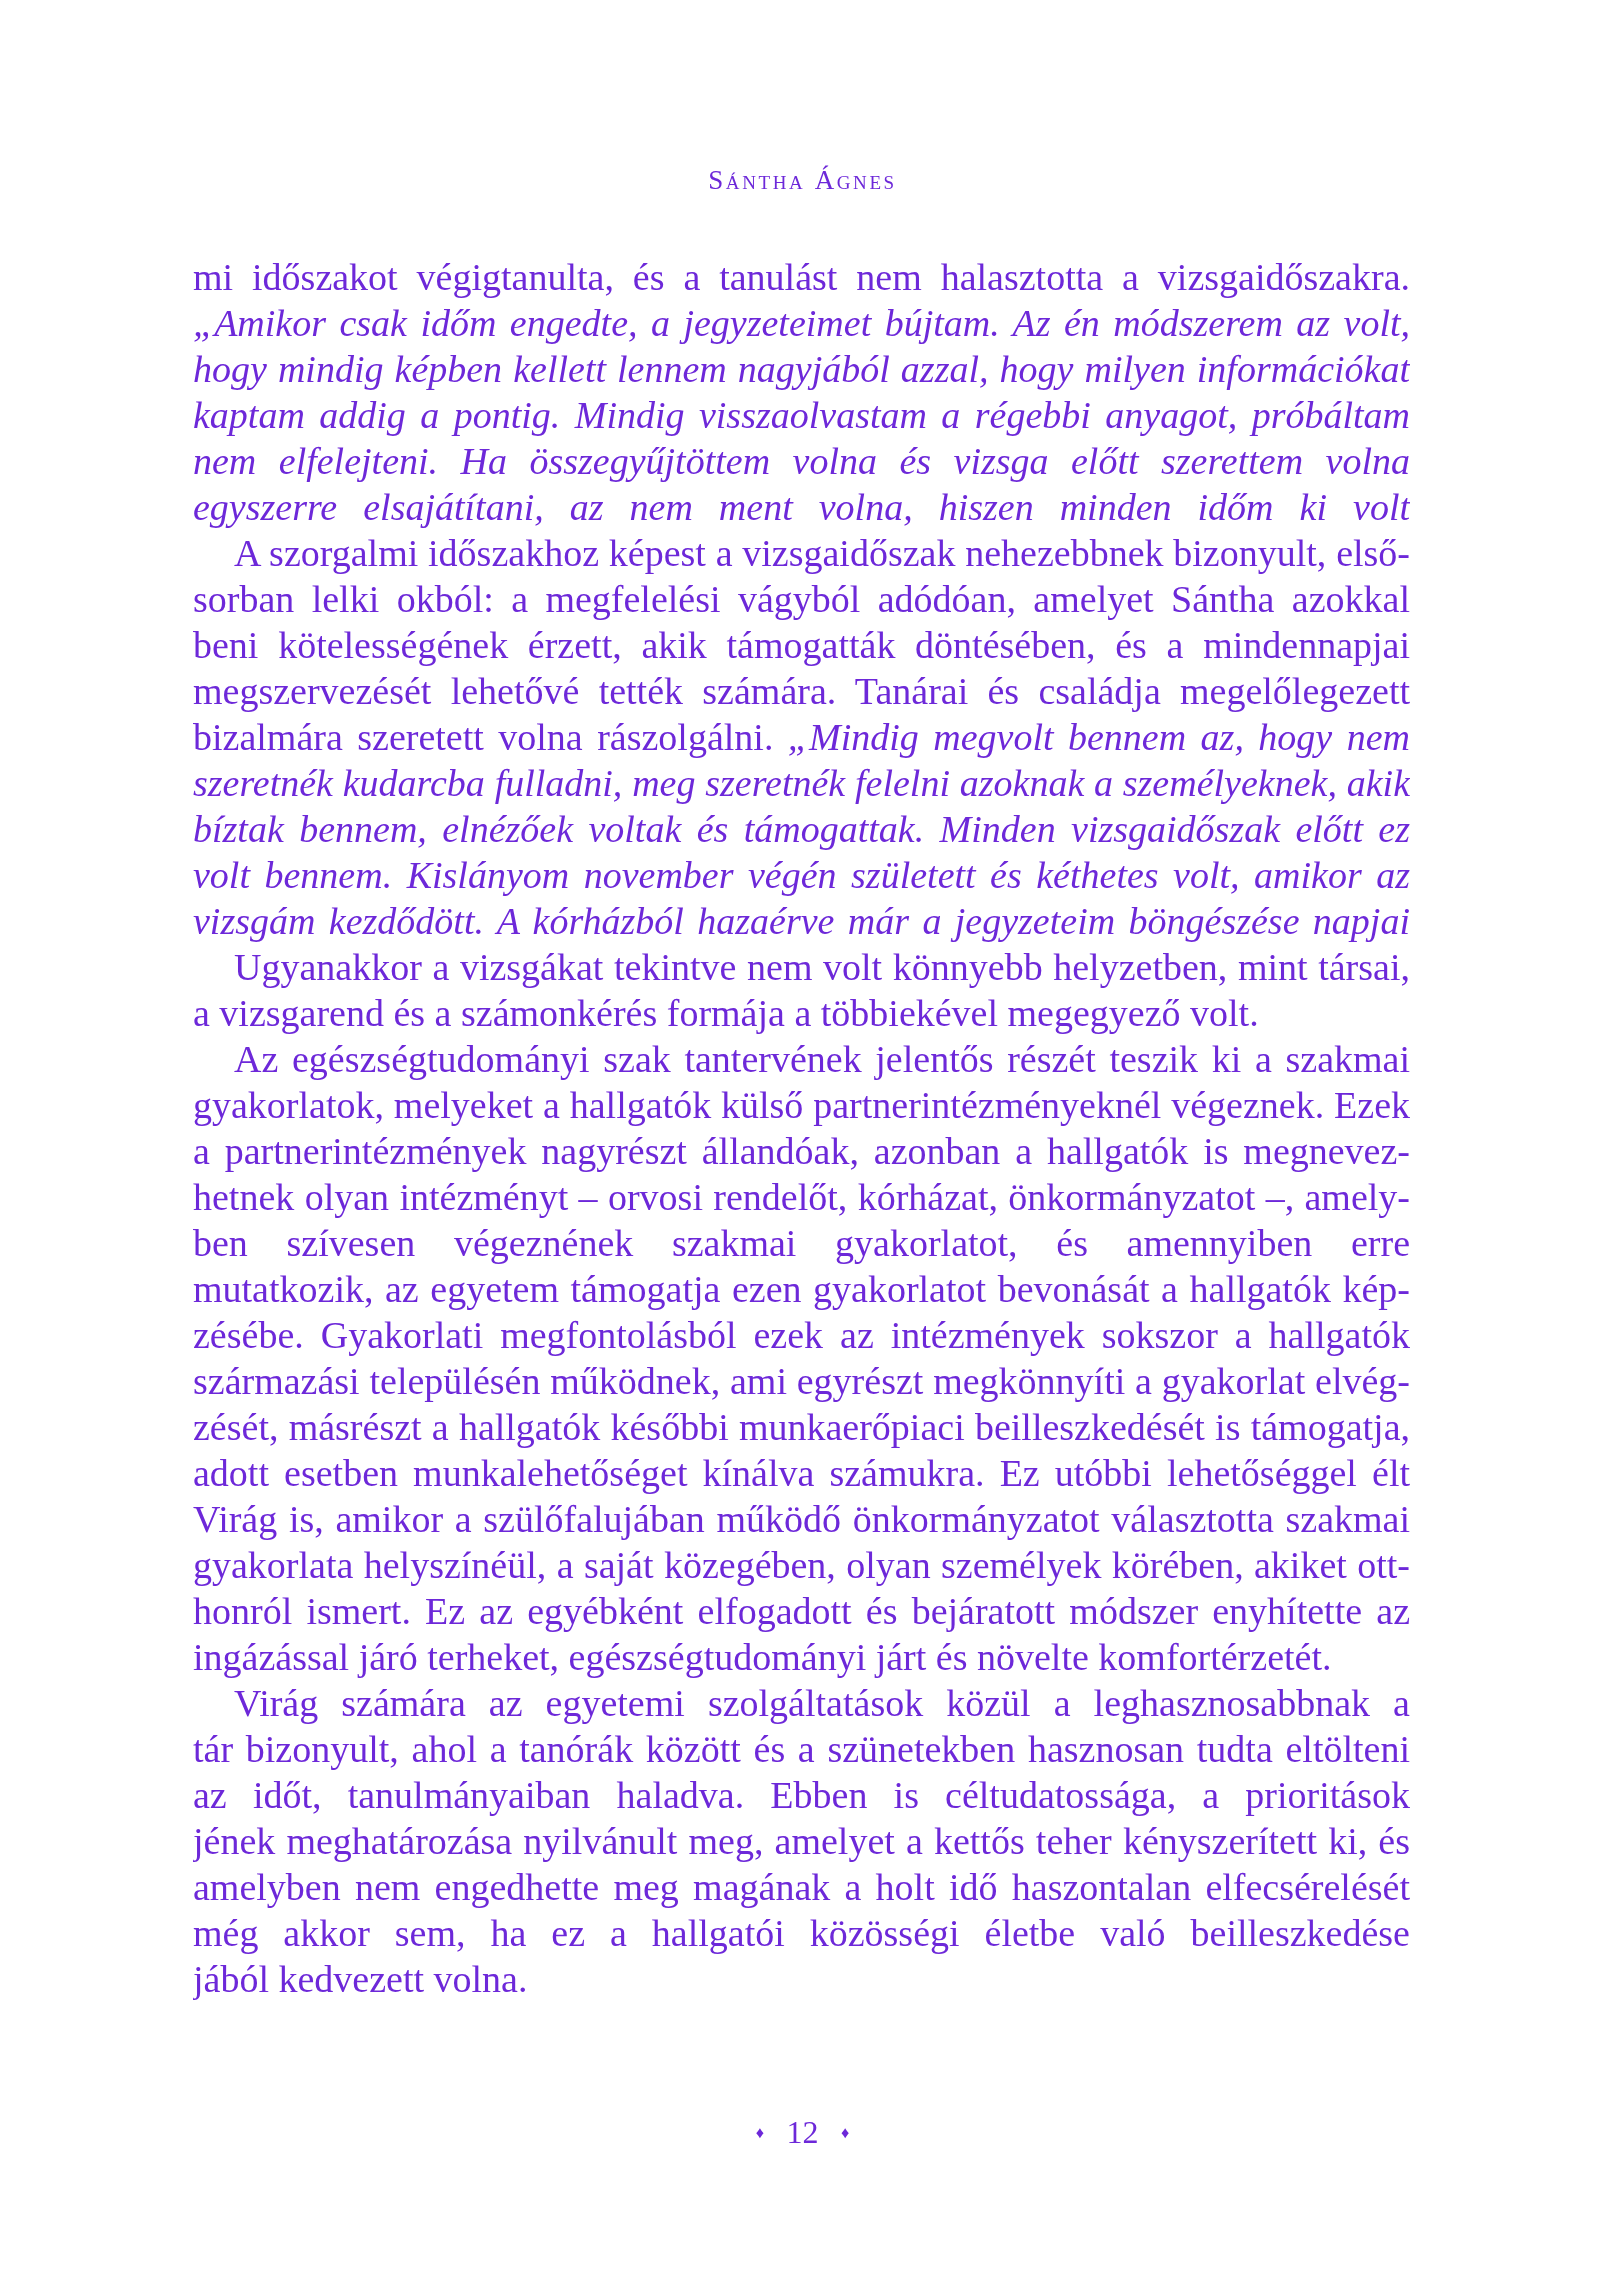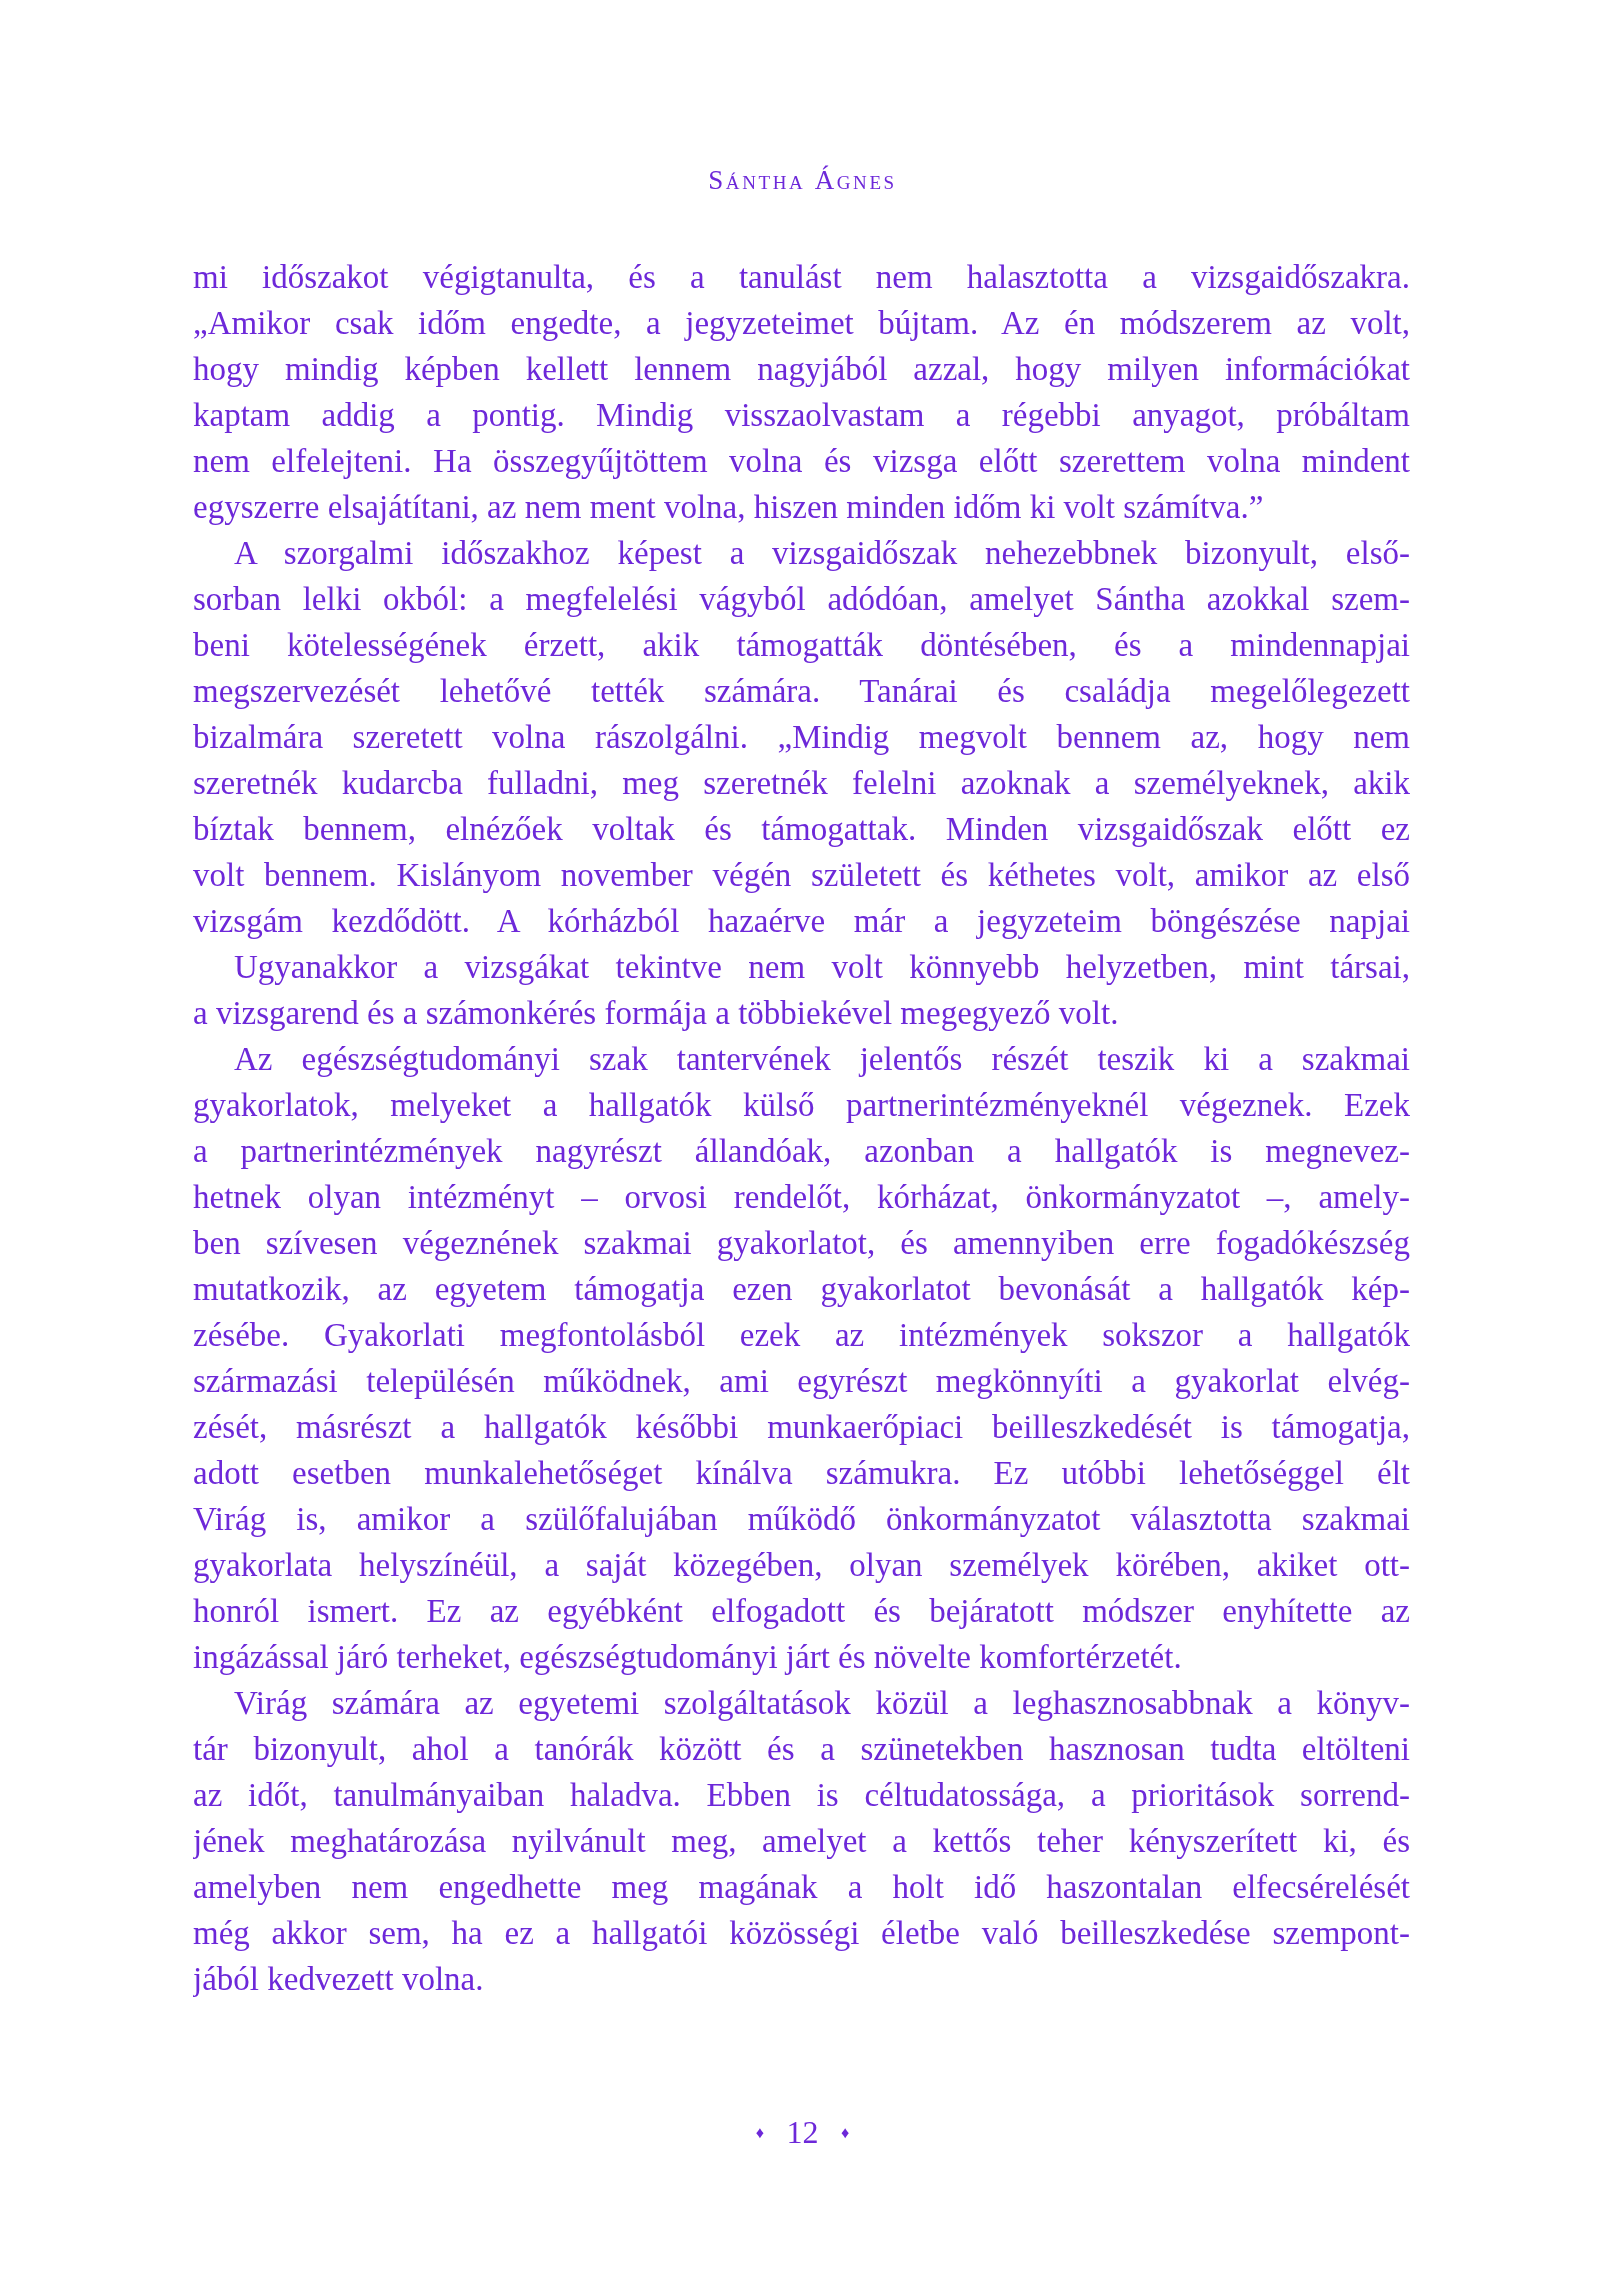--- a/index.html
+++ b/index.html
@@ -24,37 +24,38 @@
     font-size: 27px;
     font-variant: small-caps;
     letter-spacing: 2.6px;
     line-height: 34px;
   }
   .text-block {
     position: absolute;
     top: 254px;
     left: 193px;
     width: 1217px;
-    font-size: 33px;
+    font-size: 38px;
   }
   .line {
     height: 46px;
     line-height: 46px;
     text-align: justify;
     text-align-last: justify;
     overflow: hidden;
     white-space: normal;
   }
   .line.last {
     text-align-last: left;
   }
   .line.indent {
     text-indent: 41px;
   }
   .seg.italic {
+    font-style: italic;
   }
   .footer {
     position: absolute;
     top: 2108px;
     left: 0;
     width: 100%;
     height: 48px;
     line-height: 48px;
     text-align: center;
     font-size: 32px;

